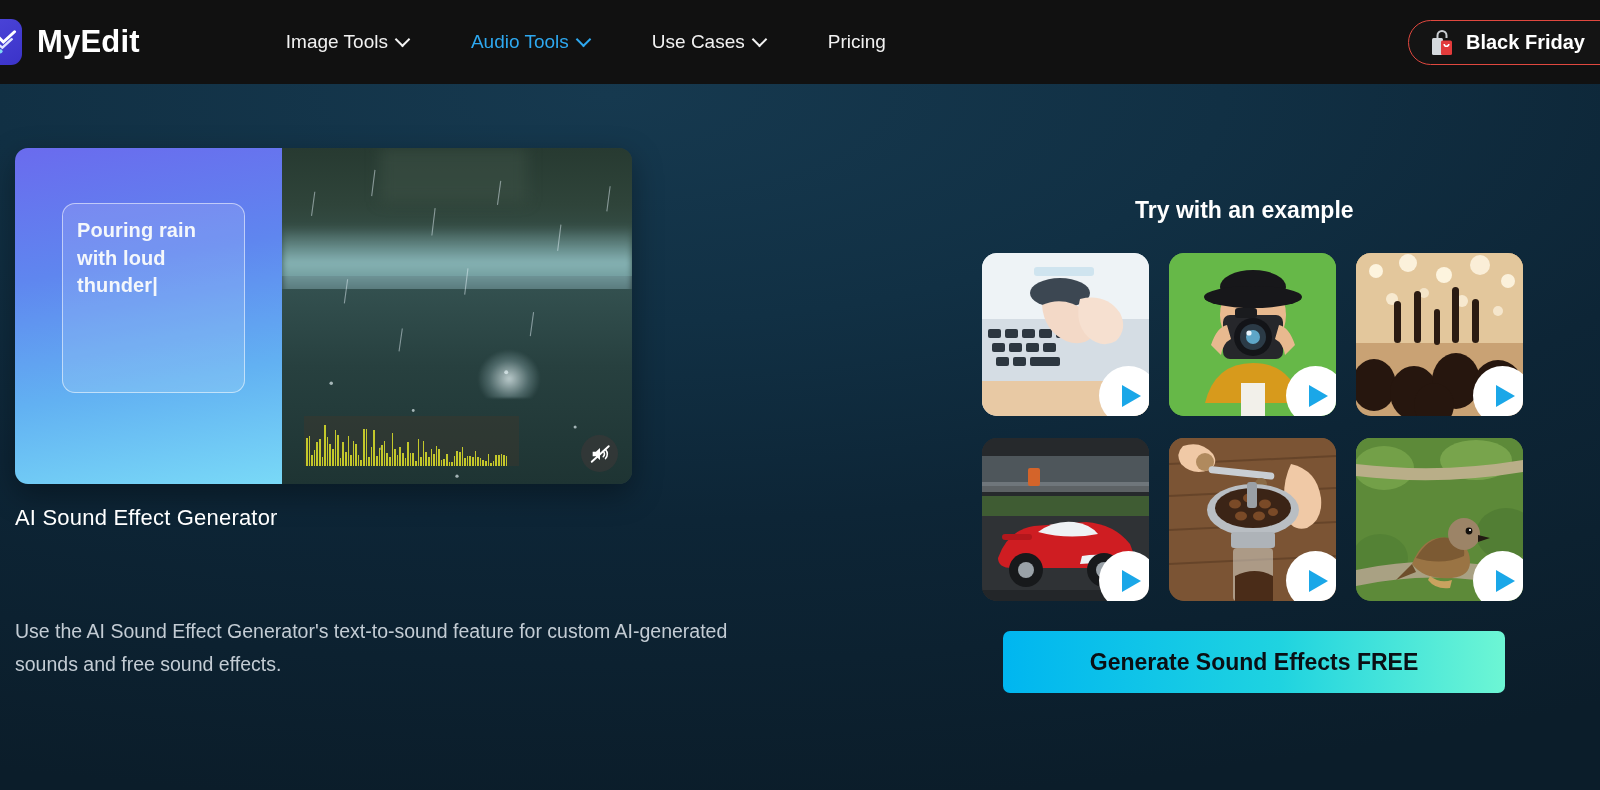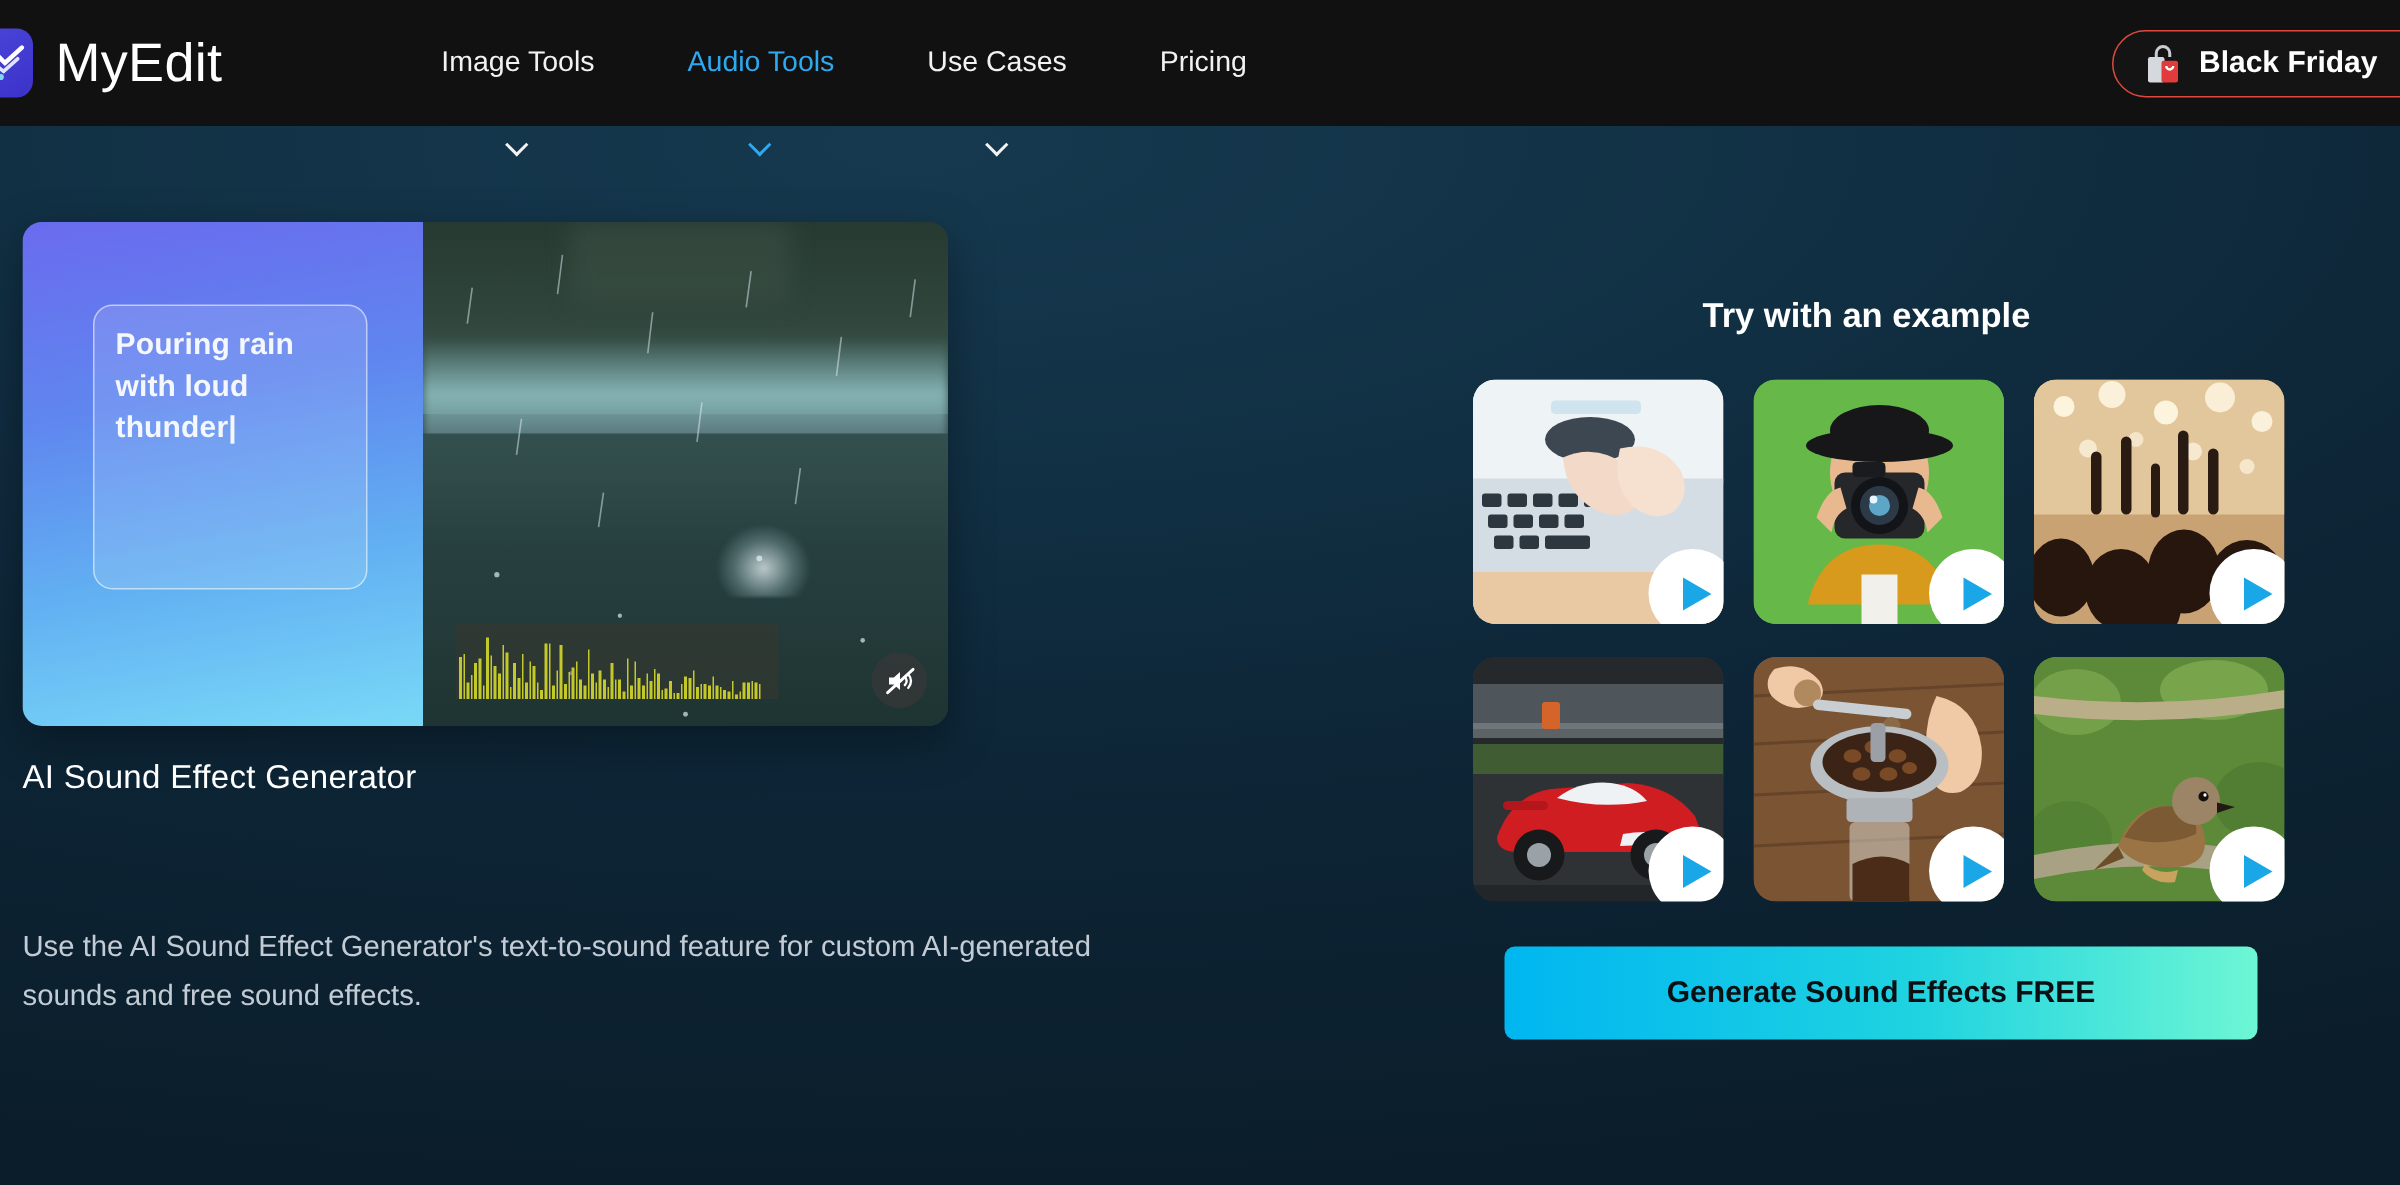--- a/index.html
+++ b/index.html
@@ -30,30 +30,30 @@
     width:34px; height:46px;
     margin-left:-12px;
     border-radius:11px;
     background:linear-gradient(150deg,#4b44d8 0%,#3b33c9 100%);
     position:relative;
     display:flex; align-items:center; justify-content:center;
     overflow:hidden;
   }
   .logo-mark svg { width:30px; height:30px; margin-left:6px; }
   .logo-text {
-    font-size:36px; font-weight:400; letter-spacing:.2px;
+    font-size:31px; font-weight:700; letter-spacing:.2px;
     color:#ffffff; margin-left:15px;
     font-family:"Liberation Sans", sans-serif;
   }
   .nav-links { display:flex; align-items:center; margin-left:115px; gap:0px; }
   .nav-item {
     display:flex; align-items:center; gap:9px;
     font-size:19px; color:#f2f2f2; font-weight:400;
     padding:0 31px; height:84px; line-height:84px;
-    cursor:pointer; white-space:nowrap;flex-direction:column;
+    cursor:pointer; white-space:nowrap;
   }
   .nav-item.active { color:#2ea8ef; }
   .chev { display:inline-block; width:12px; height:12px; position:relative; top:-2px; }
   .chev:after {
     content:""; position:absolute; left:0; top:0;
     width:9px; height:9px;
     border-right:2.2px solid currentColor;
     border-bottom:2.2px solid currentColor;
     transform:rotate(45deg);
   }
@@ -189,21 +189,21 @@
     border-bottom:11.5px solid transparent;
   }
   .cta {
     position:absolute; left:1003px; top:631px;
     width:502px; height:62px;
     border-radius:7px;
     background:linear-gradient(90deg,#00b6f0 0%,#1fd3e0 55%,#6df6d4 100%);
     display:flex; align-items:center; justify-content:center;
     cursor:pointer;
   }
-  .cta span { font-size:20px; font-weight:bold; color:#0a0f14; }
+  .cta span { font-size:23px; font-weight:bold; color:#0a0f14; }
 
   
   .sc-keyboard { background:linear-gradient(160deg,#eef2f5 0%,#dde6ec 38%,#f1e4d6 100%); }
   .sc-photog   { background:linear-gradient(160deg,#6ebb4c 0%,#63b445 60%,#5fae42 100%); }
   .sc-concert  { background:linear-gradient(160deg,#d8bb93 0%,#b68a5a 45%,#4b3426 100%); }
   .sc-car      { background:linear-gradient(180deg,#2c2e30 0%,#51585c 38%,#3c4246 62%,#23262a 100%); }
   .sc-coffee   { background:linear-gradient(150deg,#8d6240 0%,#74502f 50%,#5b3d23 100%); }
   .sc-bird     { background:linear-gradient(155deg,#7fa84b 0%,#5c8b3c 45%,#3e6a2c 100%); }
 </style>
 </head>

